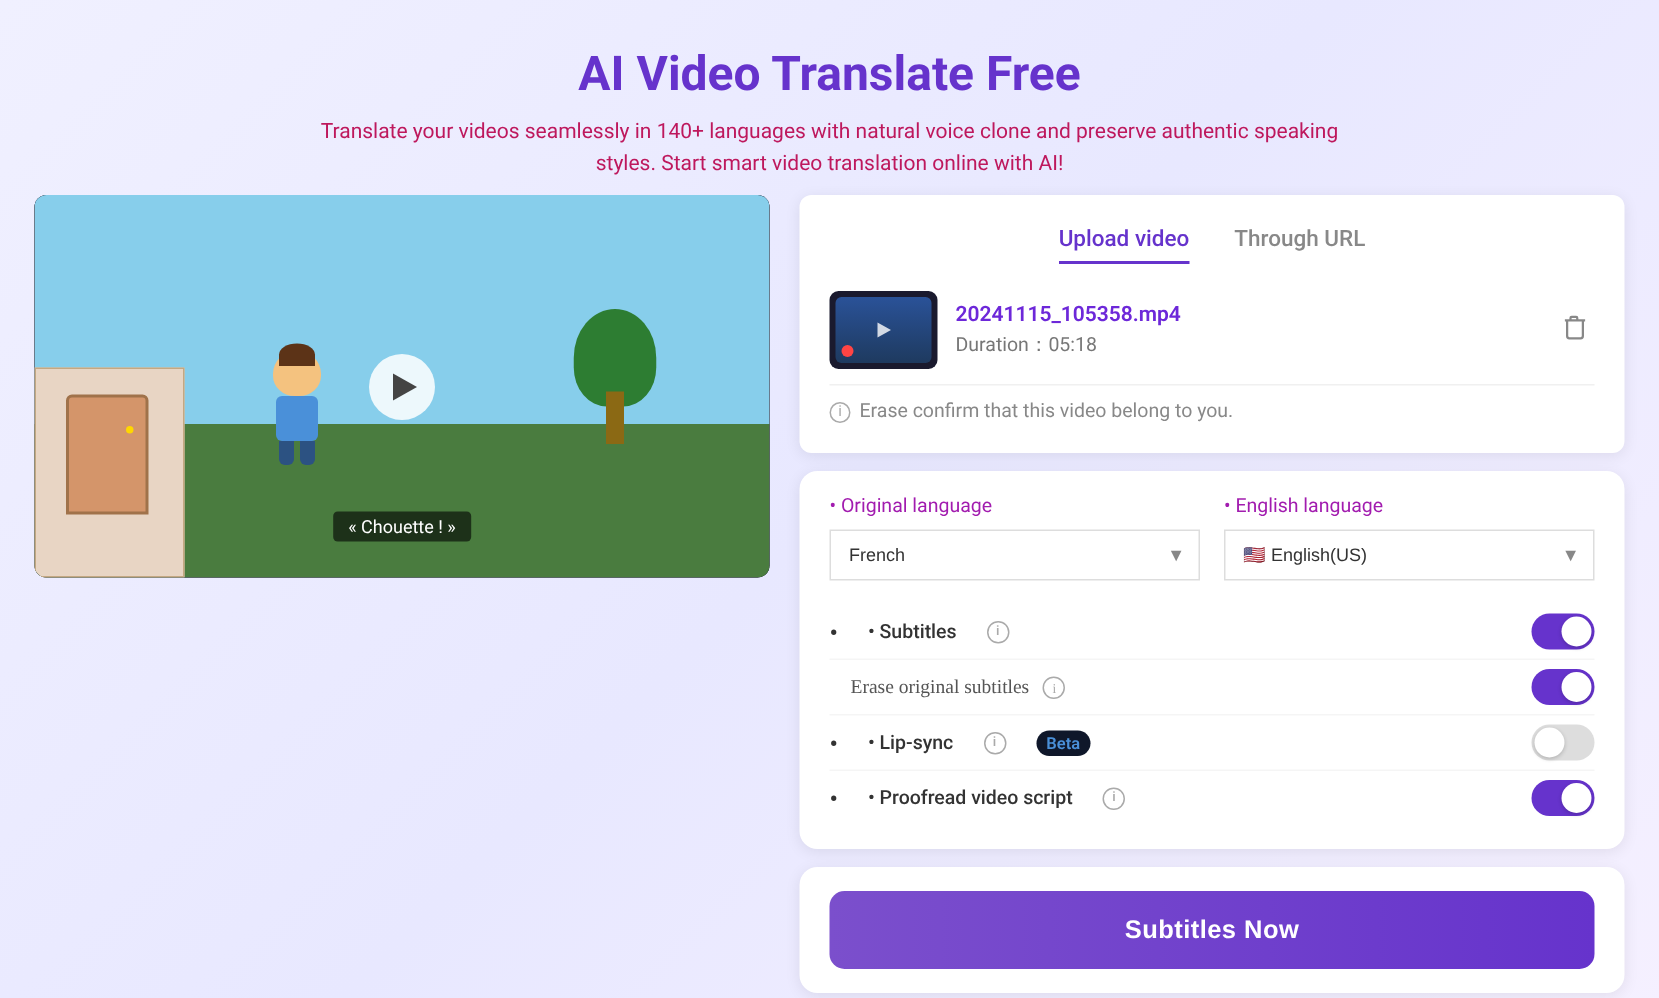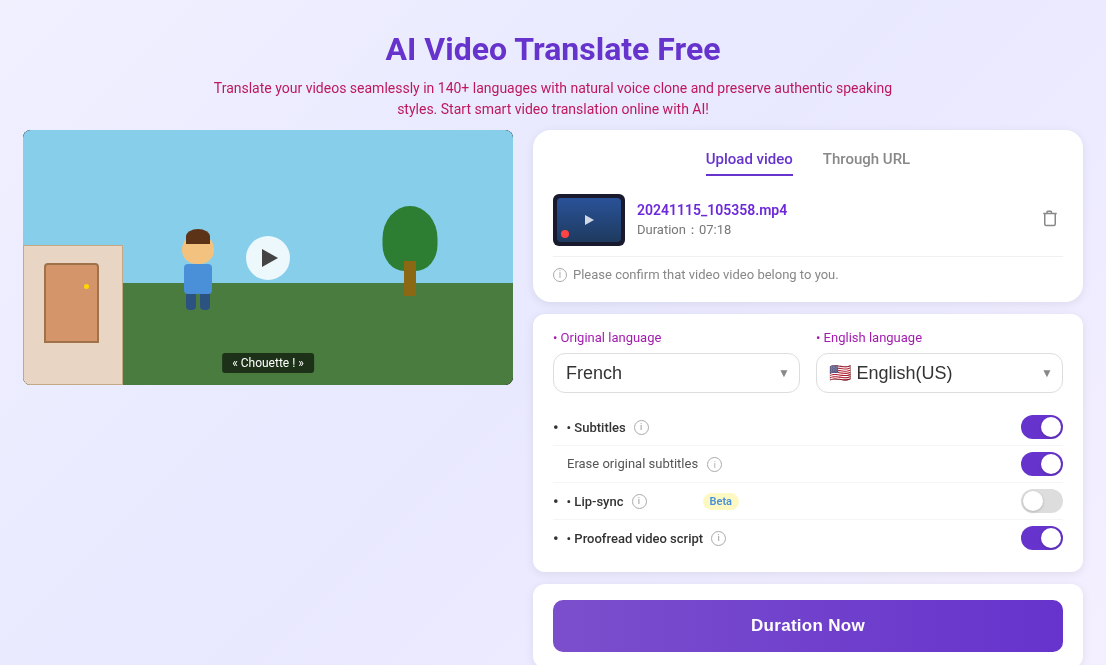--- a/index.html
+++ b/index.html
@@ -179,39 +179,39 @@
     .play-icon {
       width: 0;
       height: 0;
       border-style: solid;
       border-width: 9px 0 9px 16px;
       border-color: transparent transparent transparent #444;
       margin-left: 3px;
     }
     .video-caption {
       position: absolute;
-      bottom: 12px;
+      bottom: 24px;
       left: 50%;
       transform: translateX(-50%);
       background: rgba(0,0,0,0.6);
       color: white;
       font-size: 12px;
       padding: 3px 10px;
       border-radius: 3px;
       white-space: nowrap;
     }
     .right-panel {
       flex: 1;
       display: flex;
       flex-direction: column;
       gap: 12px;
     }
     .upload-card {
       background: white;
-      border-radius: 18px;
+      border-radius: 8px;
       padding: 20px;
       box-shadow: 0 2px 10px rgba(0,0,0,0.08);
     }
     .tabs {
       display: flex;
       gap: 30px;
       margin-bottom: 18px;
       justify-content: center;
     }
     .tab {
@@ -330,23 +330,23 @@
       font-weight: 400;
       color: #a21caf;
       margin-bottom: 8px;
     }
     .lang-select-wrapper {
       position: relative;
     }
     .lang-select-wrapper select {
       width: 100%;
       border: 1.5px solid #ddd;
-      border-radius: 12px;
+      border-radius: 0;
       padding: 9px 32px 9px 12px;
-      font-size: 18px;
+      font-size: 12px;
       color: #333;
       appearance: none;
       background: white;
       cursor: pointer;
     }
     .lang-select-wrapper .chevron {
       position: absolute;
       right: 10px;
       top: 50%;
       transform: translateY(-50%);
@@ -368,41 +368,41 @@
       align-items: center;
       gap: 6px;
       font-size: 13px;
       color: #333;
       font-weight: 500;
     }
     .settings-sublabel {
       padding-left: 14px;
       font-size: 13px;
       color: #555;
+      font-family: Liberation Serif, serif;
     }
     .info-icon {
       width: 15px;
       height: 15px;
       border: 1.5px solid #aaa;
       border-radius: 50%;
       display: inline-flex;
       align-items: center;
       justify-content: center;
       font-size: 9px;
       color: #aaa;
       cursor: pointer;
     }
     .beta-badge {
-      background: #fef9c3;
+      background: #0f172a;
       color: #4a90d9;
       font-size: 11px;
       font-weight: 600;
       padding: 2px 7px;
       border-radius: 10px;
-      margin-left: 48px;
     }
     .toggle {
       width: 42px;
       height: 24px;
       border-radius: 12px;
       position: relative;
       cursor: pointer;
       flex-shrink: 0;
     }
     .toggle.on {
@@ -445,21 +445,21 @@
       padding: 16px 80px;
       font-size: 17px;
       font-weight: 600;
       cursor: pointer;
       width: 100%;
       letter-spacing: 0.3px;
     }
     .dot-label {
       display: flex;
       align-items: center;
-      gap: 8px;
+      gap: 20px;
     }
     .dot-label::before {
       content: '•';
       font-size: 16px;
       color: #333;
     }
   </style>
 </head>
 <body>
 
@@ -511,34 +511,34 @@
       <div class="file-info-row">
         <div class="file-thumbnail">
           <div class="thumb-inner">
             <div class="thumb-play"></div>
             <div class="thumb-dot"></div>
           </div>
         </div>
         <div class="file-details">
           <div class="file-name">20241115_105358.mp4</div>
           <div class="file-duration">
-            <span>Duration：</span><span>07:18</span>
+            <span>Duration：</span><span>05:18</span>
           </div>
         </div>
         <button class="delete-btn">
           <svg width="18" height="18" viewBox="0 0 24 24" fill="none" stroke="#888" stroke-width="2">
             <polyline points="3,6 5,6 21,6"></polyline>
             <path d="M19,6v14a2,2,0,0,1-2,2H7a2,2,0,0,1-2-2V6m3,0V4a1,1,0,0,1,1-1h4a1,1,0,0,1,1,1v2"></path>
           </svg>
         </button>
       </div>
 
       <div class="confirm-row">
         <div class="info-icon-sm">i</div>
-        <span>Please confirm that video video belong to you.</span>
+        <span>Erase confirm that this video belong to you.</span>
       </div>
     </div>
 
     <div class="language-card">
       <div class="lang-row">
 
         <div class="lang-group">
           <div class="lang-label">• Original language</div>
           <div class="lang-select-wrapper">
             <select>
@@ -595,16 +595,16 @@
       <div class="settings-row">
         <div class="settings-label dot-label">
           <span>• Proofread video script</span>
           <div class="info-icon">i</div>
         </div>
         <div class="toggle on"></div>
       </div>
     </div>
 
     <div class="translate-card">
-      <button class="translate-btn">Duration Now</button>
+      <button class="translate-btn">Subtitles Now</button>
     </div>
   </div>
 </div>
 
 </body></html>

